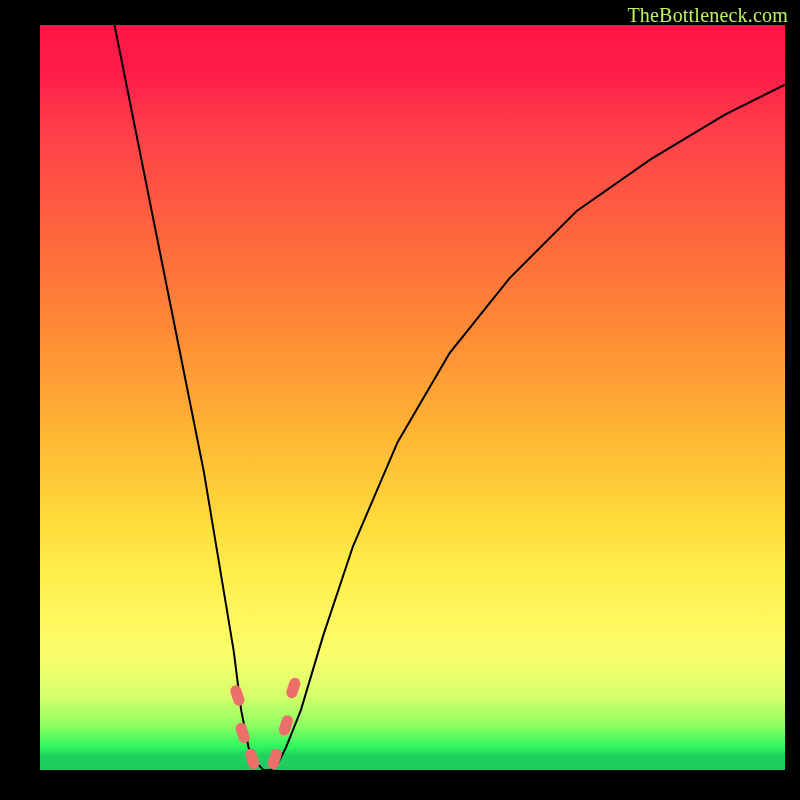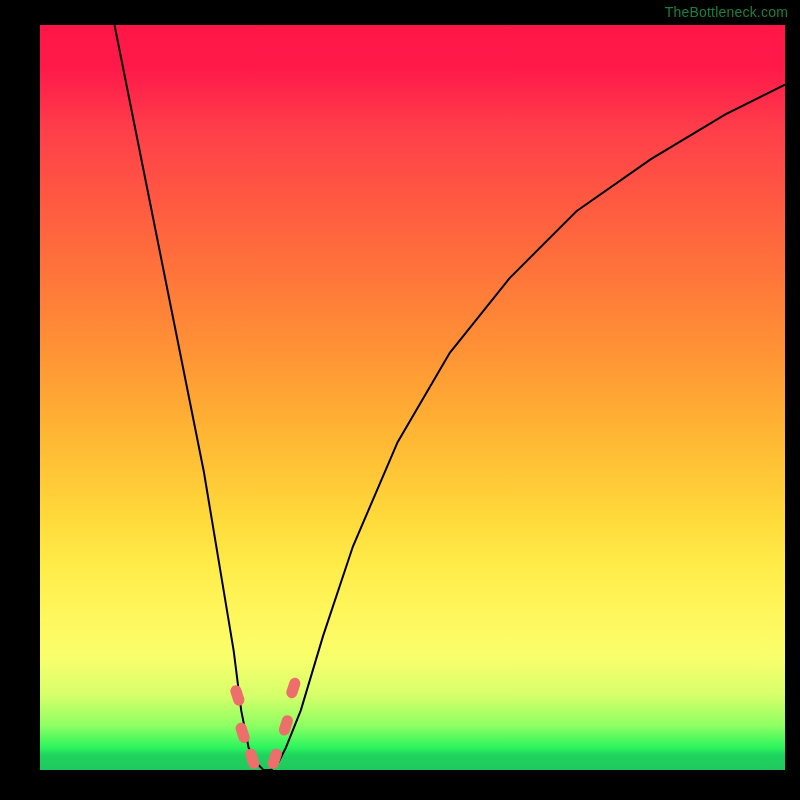--- a/index.html
+++ b/index.html
@@ -49,23 +49,24 @@
     left: 40px;
     top: 25px;
     width: 745px;
     height: 745px;
     pointer-events: none;
   }
   .watermark {
     position: absolute;
     top: 4px;
     right: 12px;
-    color: #15803d;
-    font-size: 14px;
+    color: #bef264;
+    font-size: 20px;
     letter-spacing: 0.2px;
+    font-family: Liberation Serif, serif;
   }
 </style>
 </head>
 <body>
 
 <div class="frame">
   <div class="plot-area"></div>
 
   <svg class="svg-layer" viewBox="0 0 745 745" preserveAspectRatio="none">
     <path d="M74.5 0.0 L104.3 149.0 L134.1 298.0 L163.9 447.0 L178.8 536.4 L193.7 625.8 L201.2 685.4 L208.6 722.6 L216.0 737.5 L223.5 745.0 L230.9 745.0 L238.4 737.5 L245.9 722.6 L260.8 685.4 L283.1 610.9 L312.9 521.5 L357.6 417.2 L409.8 327.8 L469.4 253.3 L536.4 186.3 L610.9 134.1 L685.4 89.4 L745.0 59.6" fill="none" stroke="#000000" stroke-width="2" id="curve-path"></path>

